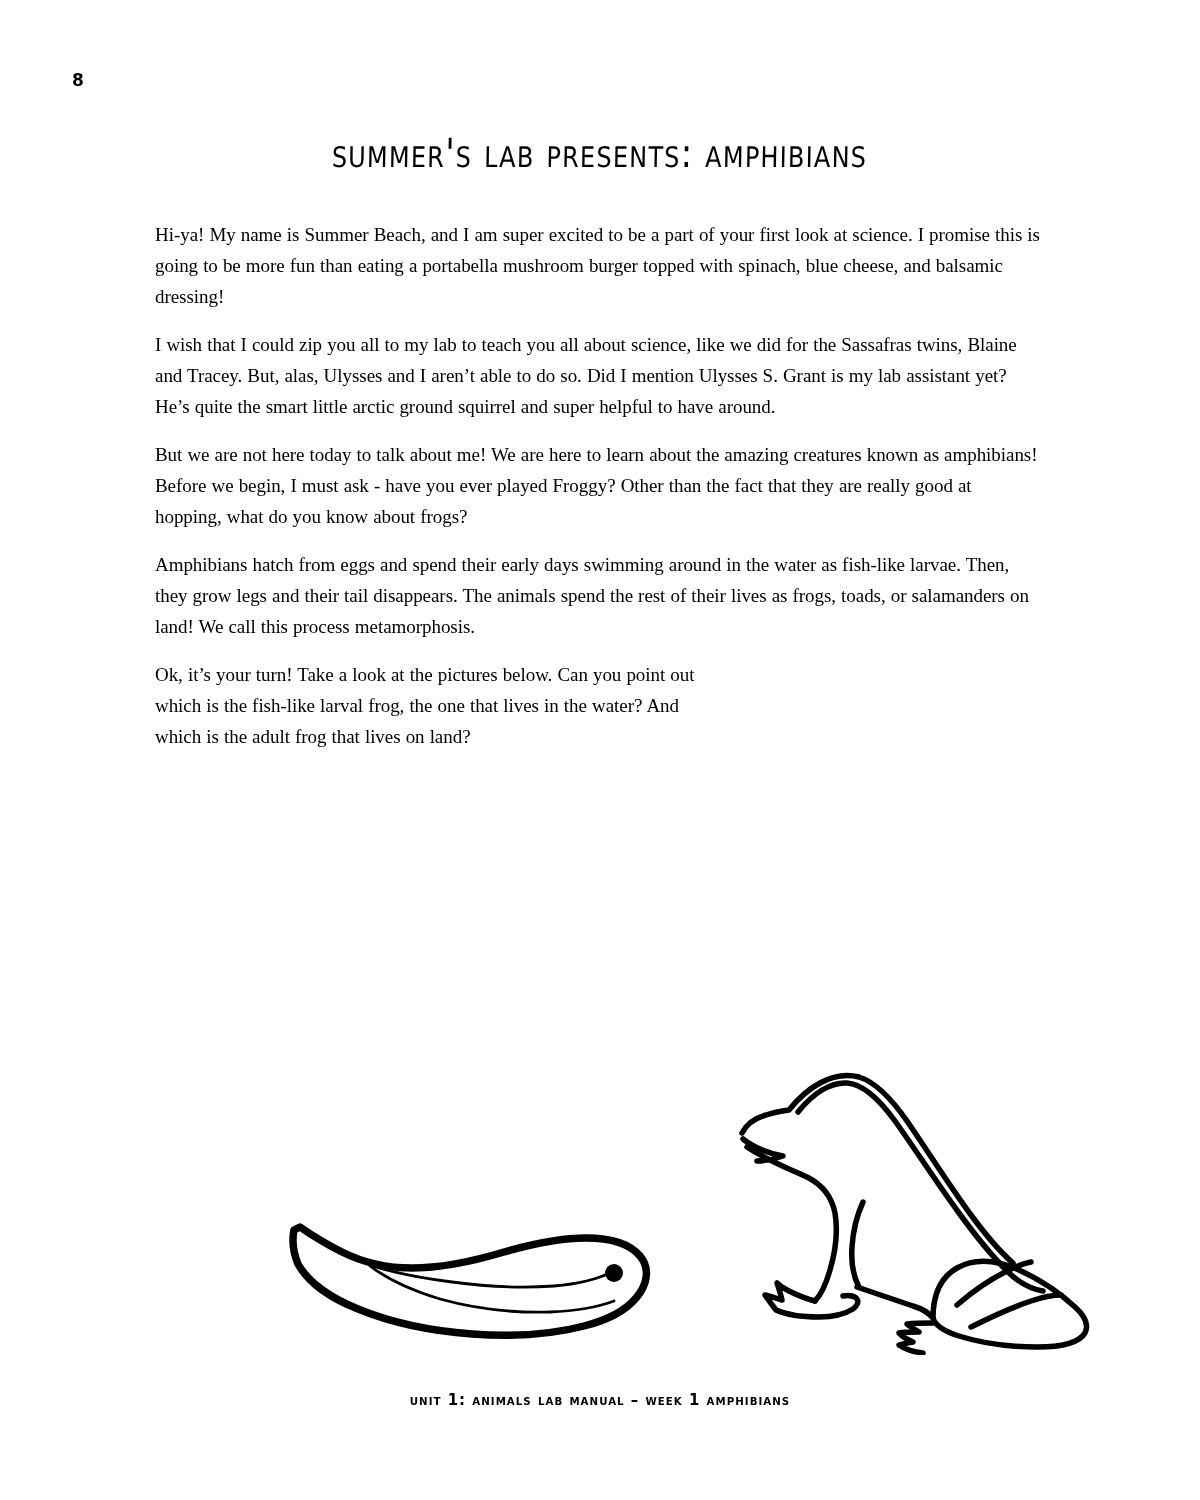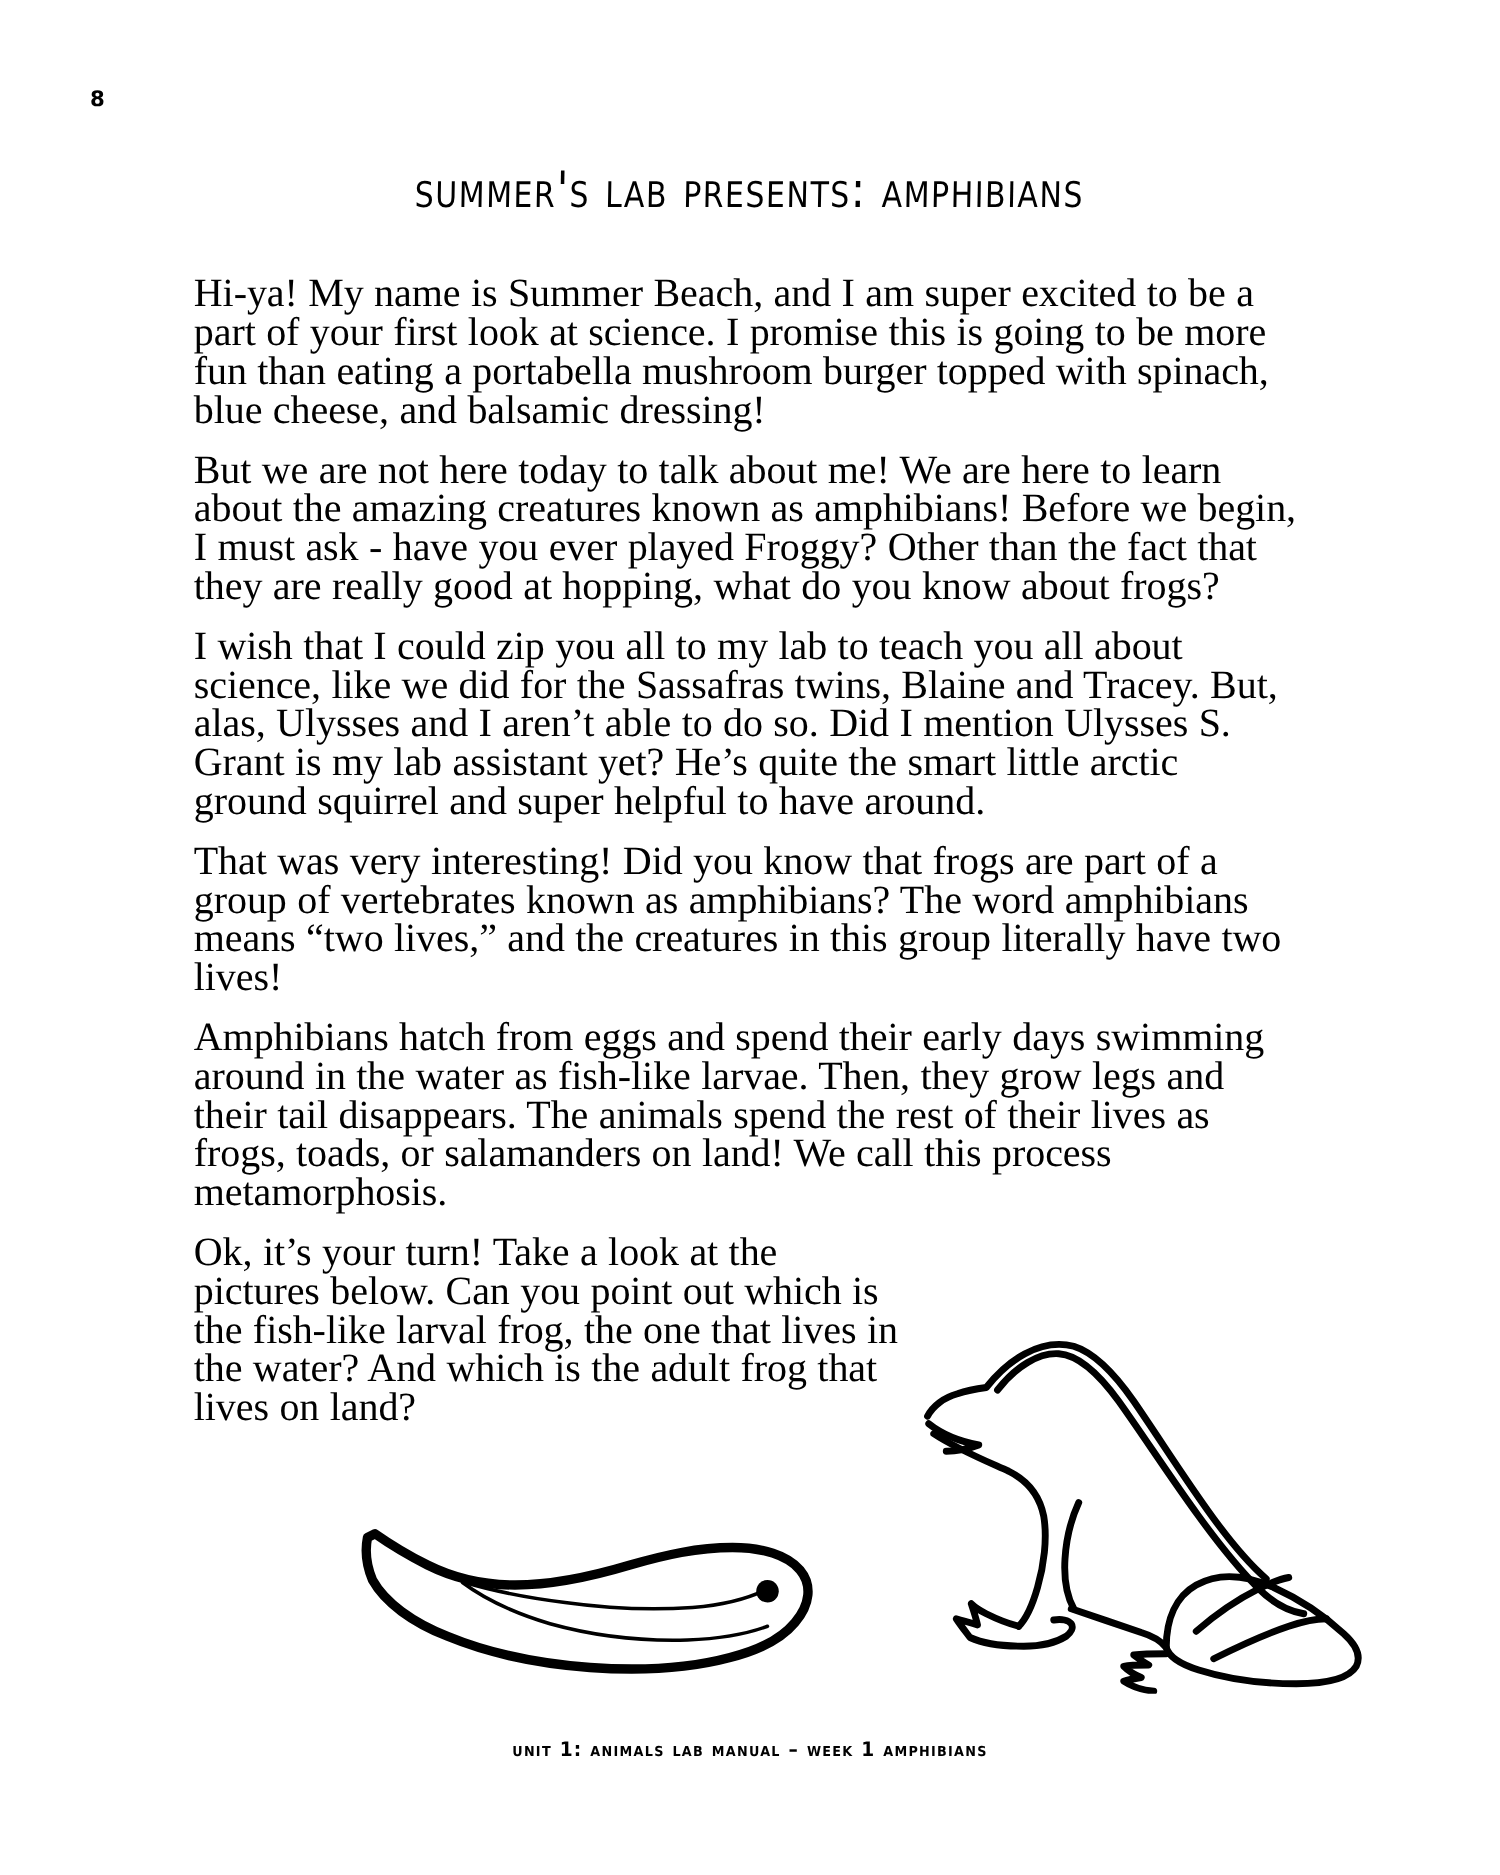--- a/index.html
+++ b/index.html
@@ -53,21 +53,21 @@
 
   
   .body-col {
     position: absolute;
     left: 155px;
     top: 219px;
     width: 886px;
   }
 
   .para {
-    font-size: 32px;
+    font-size: 19px;
     line-height: 31px;
     margin: 0 0 17px 0;
     text-align: left;
     letter-spacing: -0.05px;
     word-spacing: 0.4px;
   }
 
   .para:last-child { margin-bottom: 0; }
 
   
@@ -120,23 +120,22 @@
 <body>
 
 <div class="page">
 
   <div class="page-number">8</div>
 
   <div class="doc-title">Summer's Lab Presents: Amphibians</div>
 
   <div class="body-col">
     <p class="para">Hi-ya! My name is Summer Beach, and I am super excited to be a part of your first look at science. I promise this is going to be more fun than eating a portabella mushroom burger topped with spinach, blue cheese, and balsamic dressing!</p>
+    <p class="para">I wish that I could zip you all to my lab to teach you all about science, like we did for the Sassafras twins, Blaine and Tracey. But, alas, Ulysses and I aren’t able to do so. Did I mention Ulysses S. Grant is my lab assistant yet? He’s quite the smart little arctic ground squirrel and super helpful to have around.</p>
     <p class="para">But we are not here today to talk about me! We are here to learn about the amazing creatures known as amphibians! Before we begin, I must ask - have you ever played Froggy? Other than the fact that they are really good at hopping, what do you know about frogs?</p>
-    <p class="para">I wish that I could zip you all to my lab to teach you all about science, like we did for the Sassafras twins, Blaine and Tracey. But, alas, Ulysses and I aren’t able to do so. Did I mention Ulysses S. Grant is my lab assistant yet? He’s quite the smart little arctic ground squirrel and super helpful to have around.</p>
-    <p class="para">That was very interesting! Did you know that frogs are part of a group of vertebrates known as amphibians? The word amphibians means “two lives,” and the creatures in this group literally have two lives!</p>
     <p class="para">Amphibians hatch from eggs and spend their early days swimming around in the water as fish-like larvae. Then, they grow legs and their tail disappears. The animals spend the rest of their lives as frogs, toads, or salamanders on land! We call this process metamorphosis.</p>
     <p class="para para-narrow">Ok, it’s your turn! Take a look at the pictures below. Can you point out which is the fish-like larval frog, the one that lives in the water? And which is the adult frog that lives on land?</p>
   </div>
 
   <div class="frog-art">
     <svg viewBox="0 0 365 300" xmlns="http://www.w3.org/2000/svg" fill="none" stroke="#000" stroke-width="5.5" stroke-linecap="round" stroke-linejoin="round">
 
       <path d="M7 78
                C 11 70, 20 63, 31 60
                C 40 57, 47 56, 54 55

